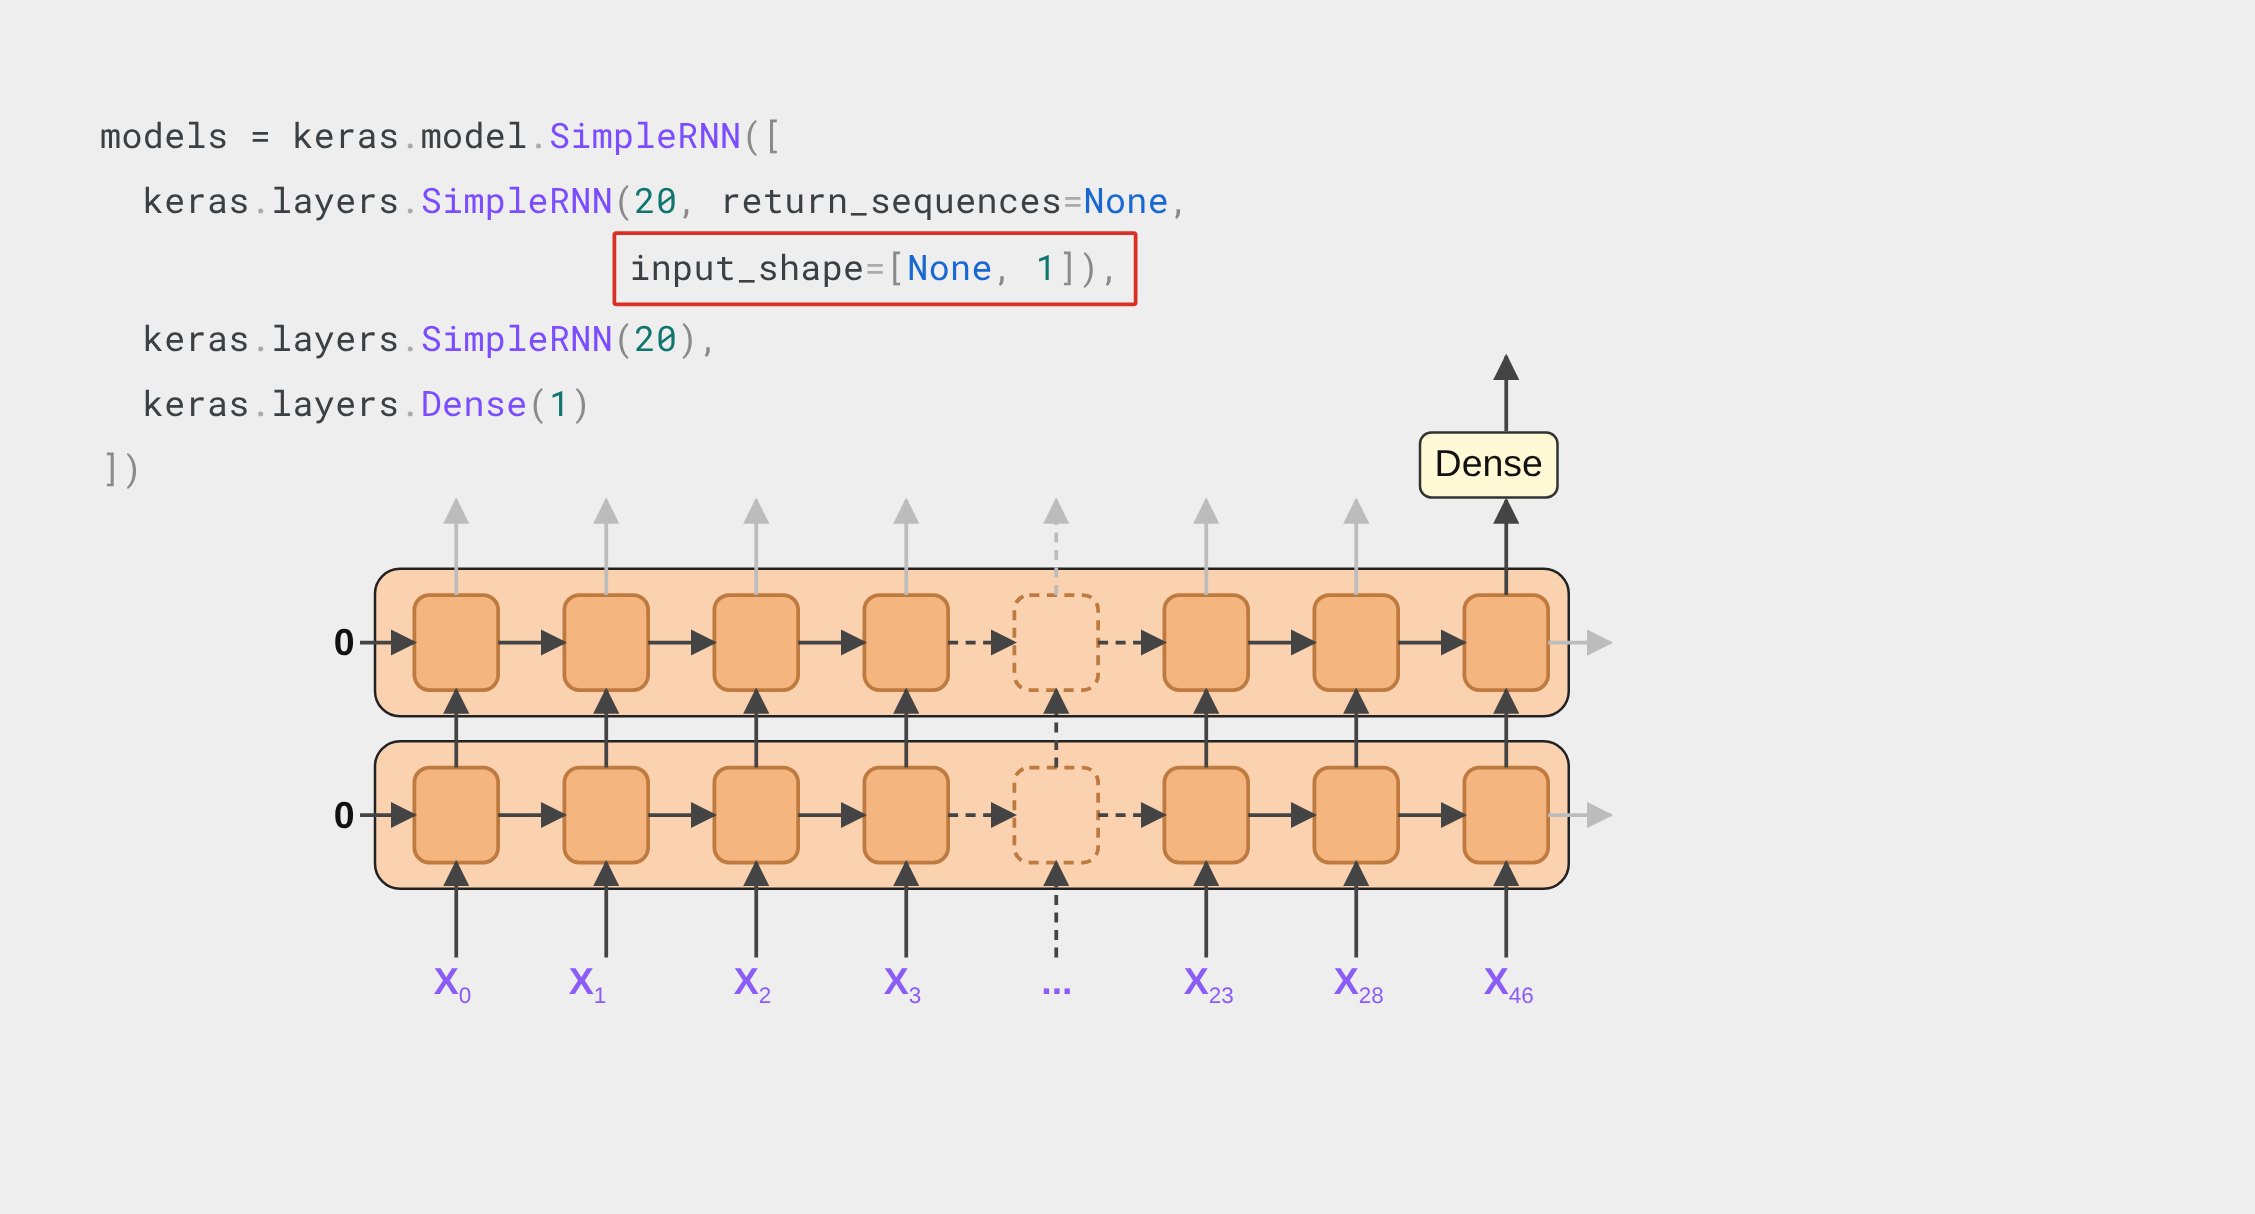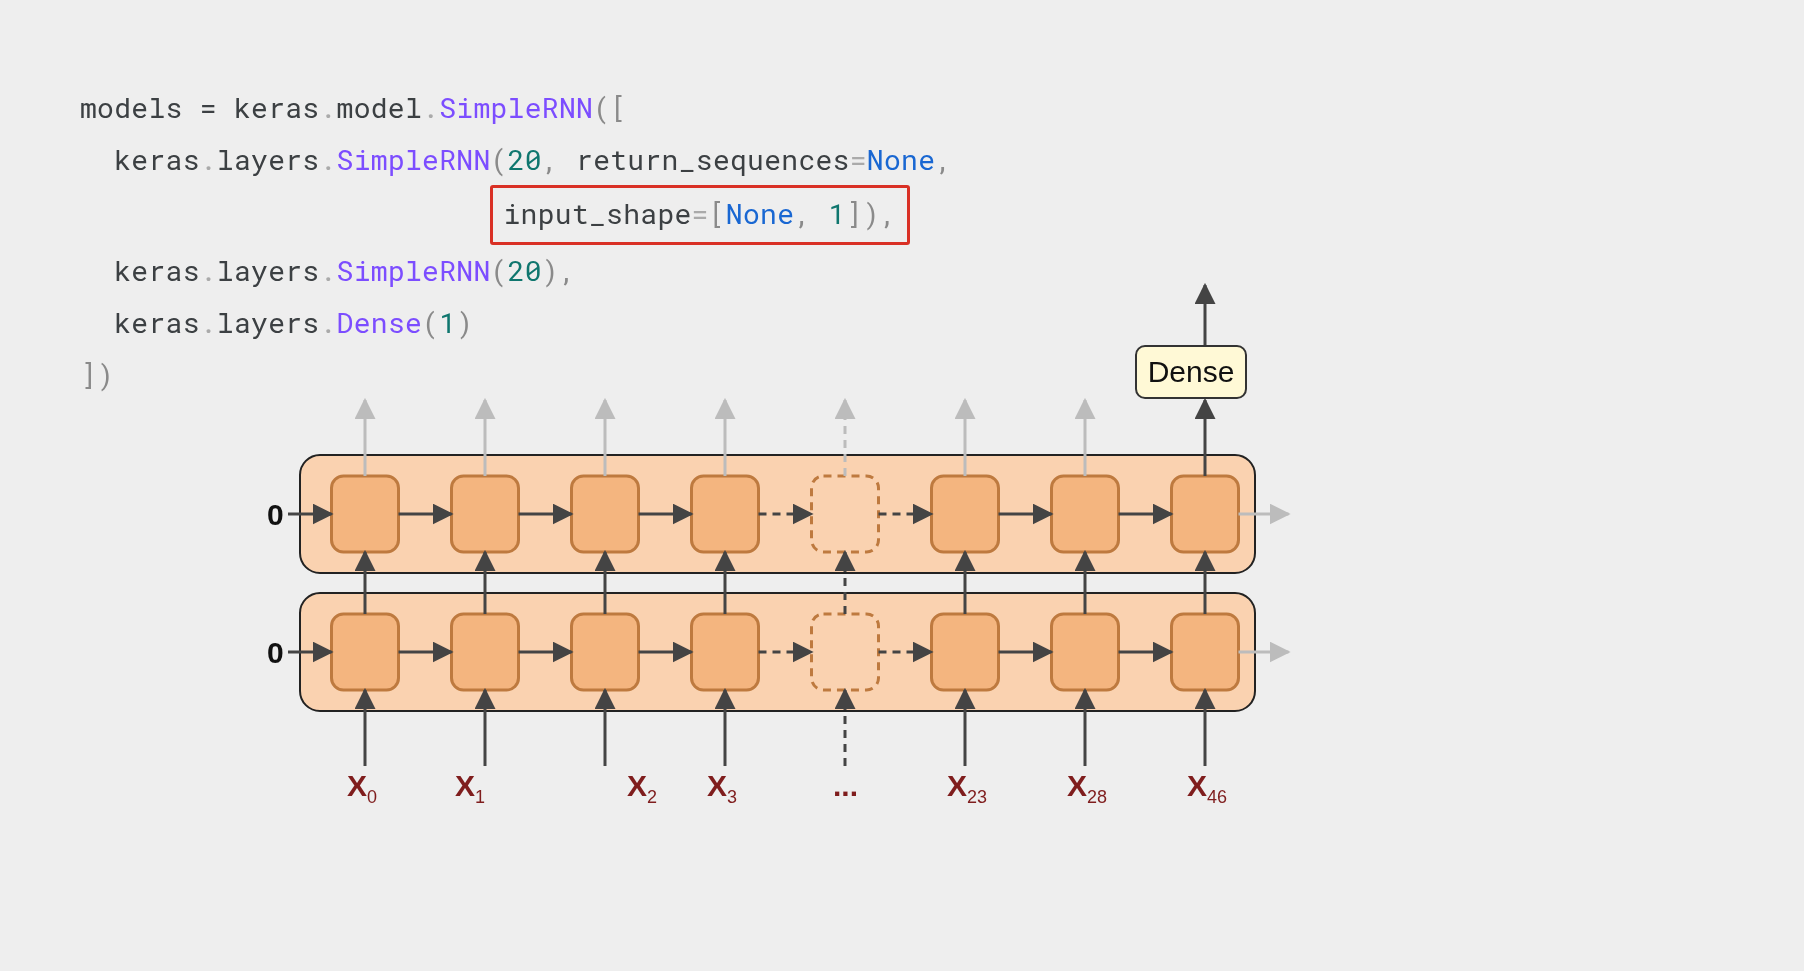--- a/index.html
+++ b/index.html
@@ -52,21 +52,21 @@
     line-height:50px;
     font-family:Arial,Helvetica,sans-serif;
     font-size:30px;
     color:#111;
   }
   .x-label{
     position:absolute;
     font-family:Arial,Helvetica,sans-serif;
     font-size:30px;
     font-weight:bold;
-    color:#7f1d1d;
+    color:#8b5cf6;
   }
   .x-label sub{font-size:18px;font-weight:normal;}
   .zero-label{
     position:absolute;
     font-family:Arial,Helvetica,sans-serif;
     font-size:30px;
     font-weight:bold;
     color:#111;
   }
 </style>
@@ -157,21 +157,21 @@
       </svg>
 
     <div class="dense-box" style="left:865px; top:-95px;">Dense</div>
 
     <div class="zero-label" style="left:-3px; top:58px;">0</div>
     <div class="zero-label" style="left:-3px; top:196px;">0</div>
 
     <div id="xlabels">
         <div class="x-label" style="left: 77px; top: 329px;">X<sub>0</sub></div>
         <div class="x-label" style="left: 185px; top: 329px;">X<sub>1</sub></div>
-        <div class="x-label" style="left: 317px; top: 329px; margin-left: 40px;">X<sub>2</sub></div>
+        <div class="x-label" style="left: 317px; top: 329px;">X<sub>2</sub></div>
         <div class="x-label" style="left: 437px; top: 329px;">X<sub>3</sub></div>
         <div class="x-label" style="left: 563px; top: 329px;">...</div>
         <div class="x-label" style="left: 677px; top: 329px;">X<sub>23</sub></div>
         <div class="x-label" style="left: 797px; top: 329px;">X<sub>28</sub></div>
         <div class="x-label" style="left: 917px; top: 329px;">X<sub>46</sub></div>
       </div>
   </div>
 </div>
 
 </body></html>

